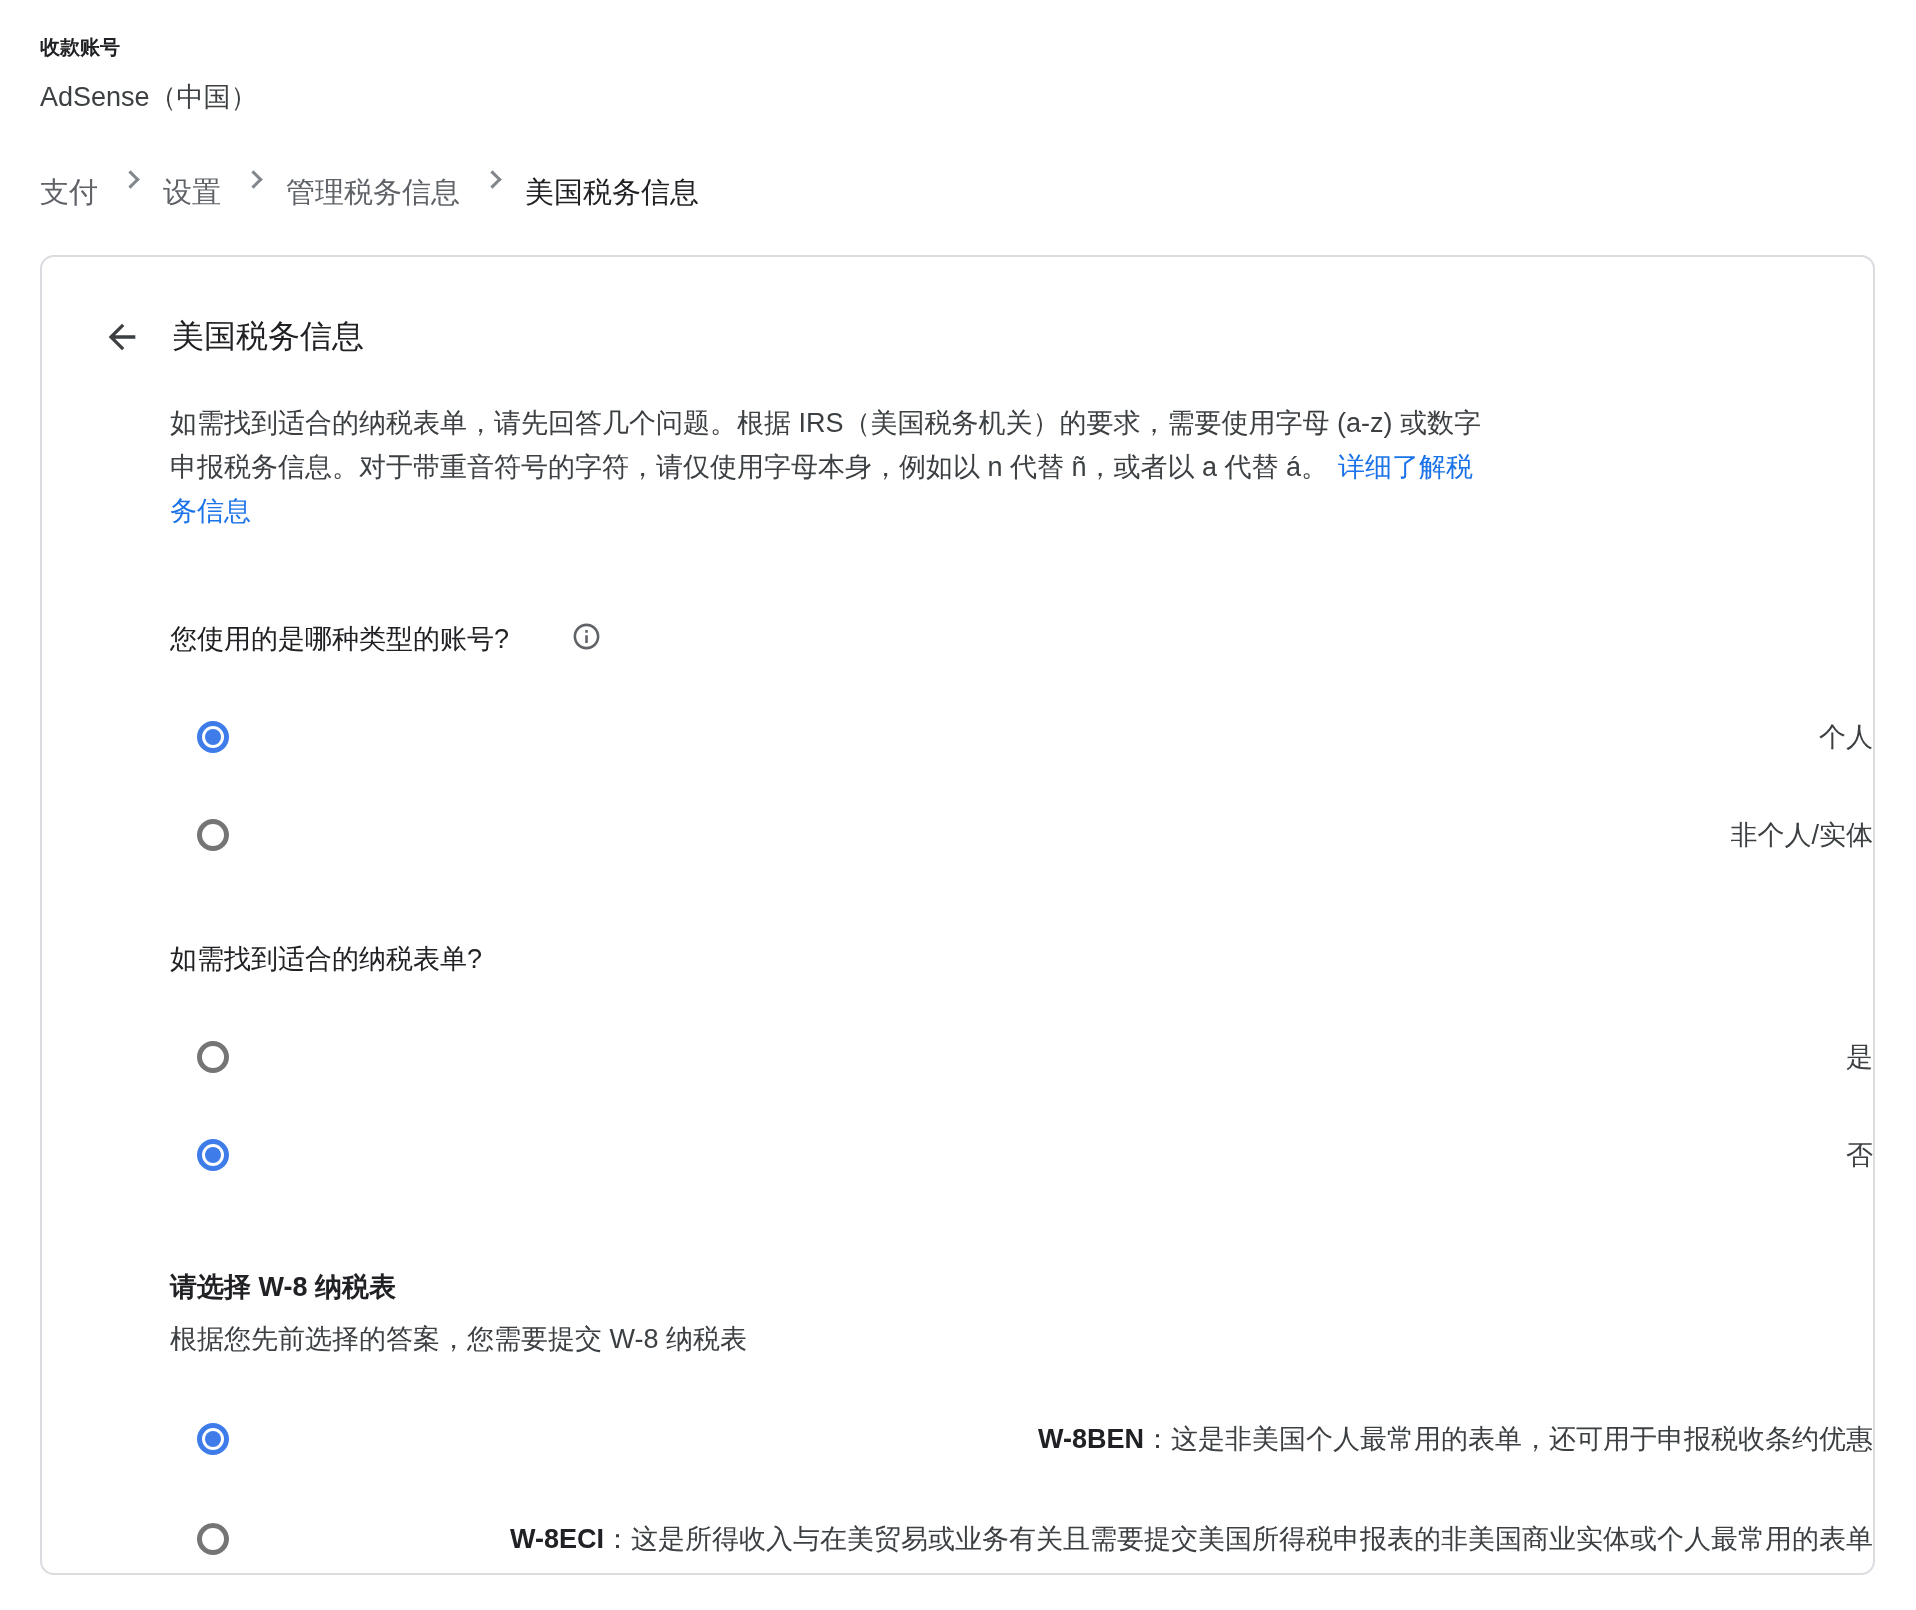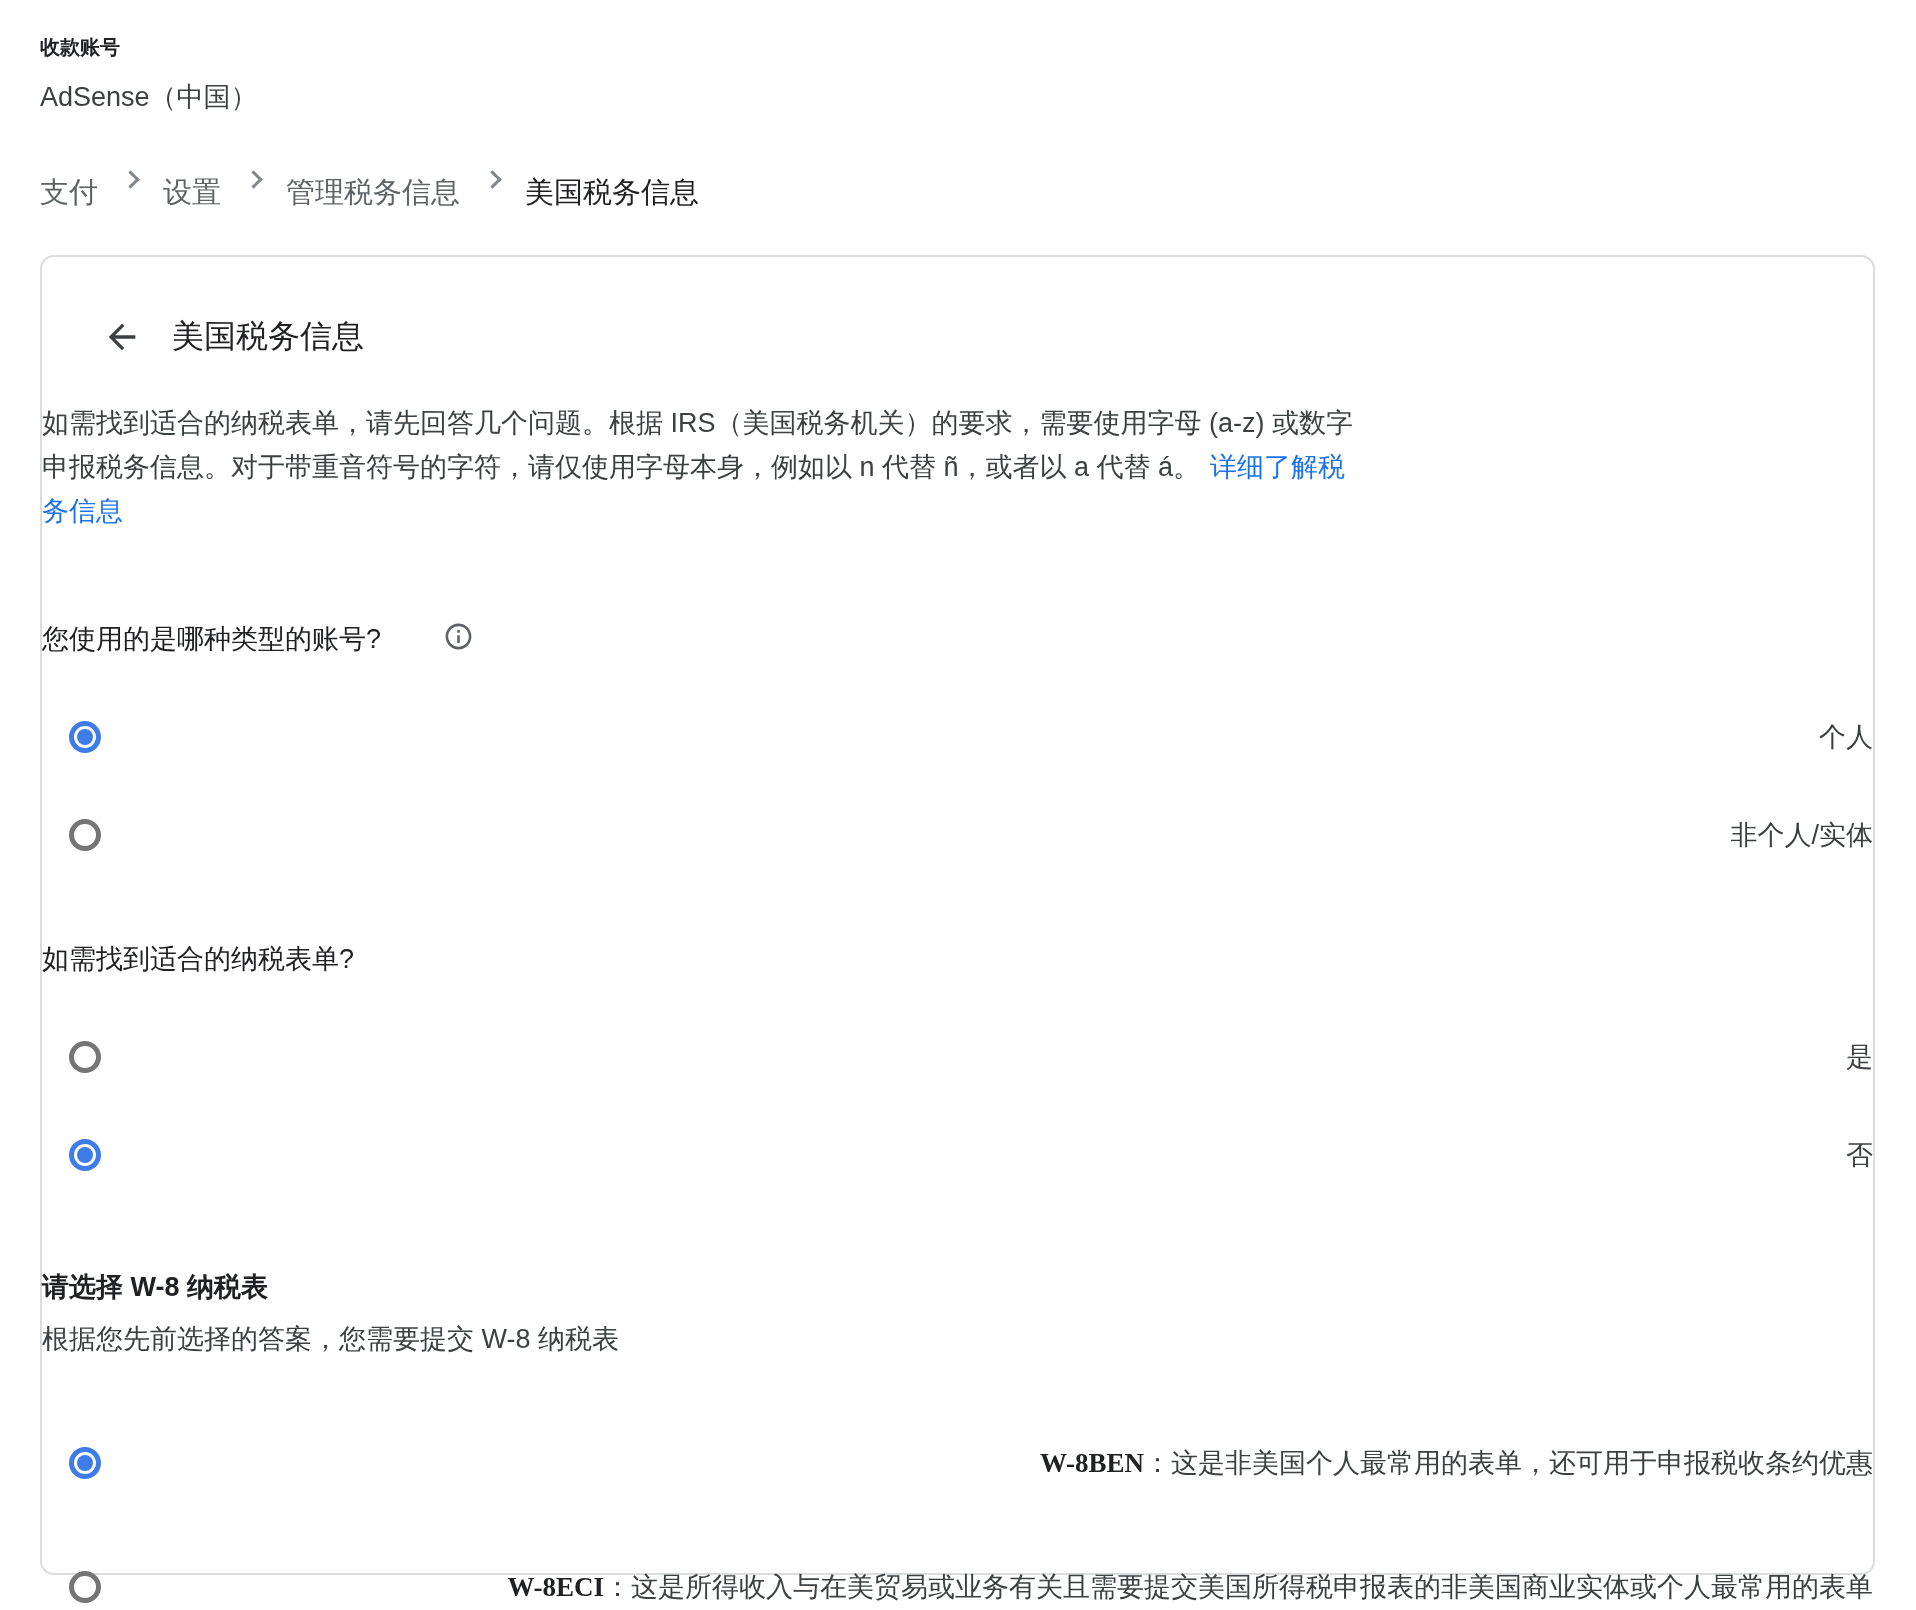--- a/index.html
+++ b/index.html
@@ -34,21 +34,21 @@
     border: 2px solid #dadce0;
     border-radius: 14px;
     background: #fff;
     padding: 58px 0 0 0;
     height: 1320px;
   }
   .card-header { display: flex; align-items: center; padding-left: 60px; }
   .back-arrow { width: 40px; height: 40px; cursor: pointer; flex: 0 0 auto; }
   .card-title { font-size: 32px; color: #202124; margin-left: 30px; }
 
-  .card-content { }
+  .card-content { padding-left: 128px; }
 
   .intro { margin-top: 42px; max-width: 1330px; font-size: 27px; line-height: 44px; color: #3c4043; }
   .text-link { color: #1a73e8; text-decoration: none; cursor: pointer; }
   .intro .text-link { margin-left: 10px; }
 
   .question-row { display: flex; align-items: flex-start; margin-top: 88px; }
   .question-text { font-size: 27px; color: #202124; }
   .info-icon { width: 31px; height: 31px; margin-left: 62px; cursor: pointer; }
 
   .radio-row { display: flex; align-items: center; margin-left: 27px; margin-top: 62px; cursor: pointer; justify-content: space-between; }
@@ -61,21 +61,21 @@
   .radio.selected::after {
     content: ""; position: absolute; inset: 3px;
     border-radius: 50%; background: #3d7ce9;
   }
   .radio-label { font-size: 27px; color: #3c4043; margin-left: 60px; }
   .radio-label b { color: #202124; }
 
   .w8-section { margin-top: 96px; }
   .w8-heading { font-size: 27px; font-weight: bold; color: #202124; }
   .w8-subheading { font-size: 27px; color: #3c4043; margin-top: 16px; }
-  .w8-row { margin-top: 88px; font-family: Liberation Serif, serif; }
+  .w8-row { margin-top: 64px; }
 </style>
 </head>
 <body>
 
 <div class="page">
 
   <div class="account-label">收款账号</div>
   <div class="account-value">AdSense（中国）</div>
 
   <div class="breadcrumb">

